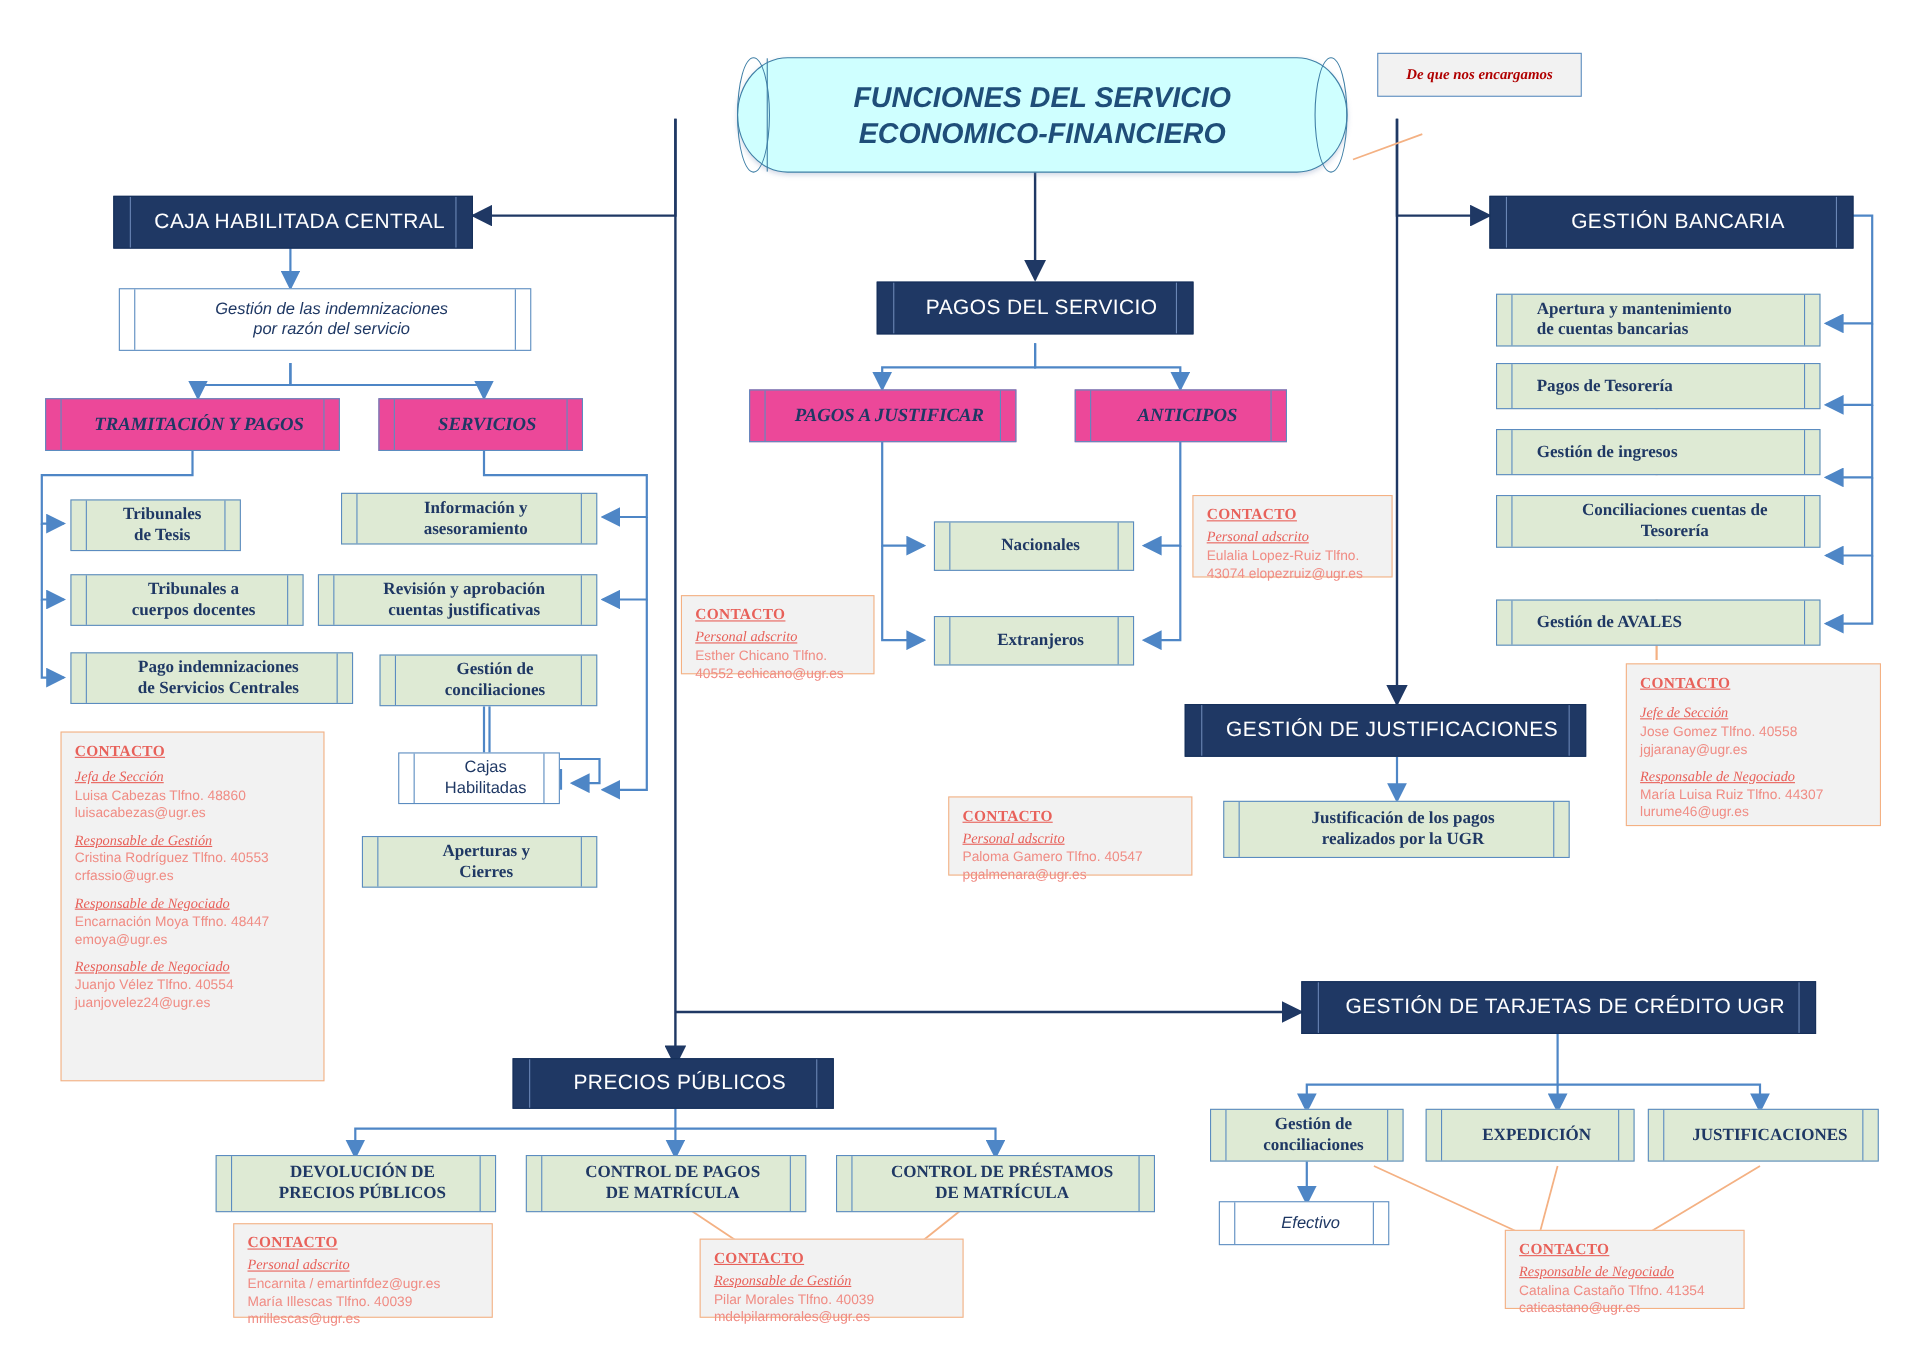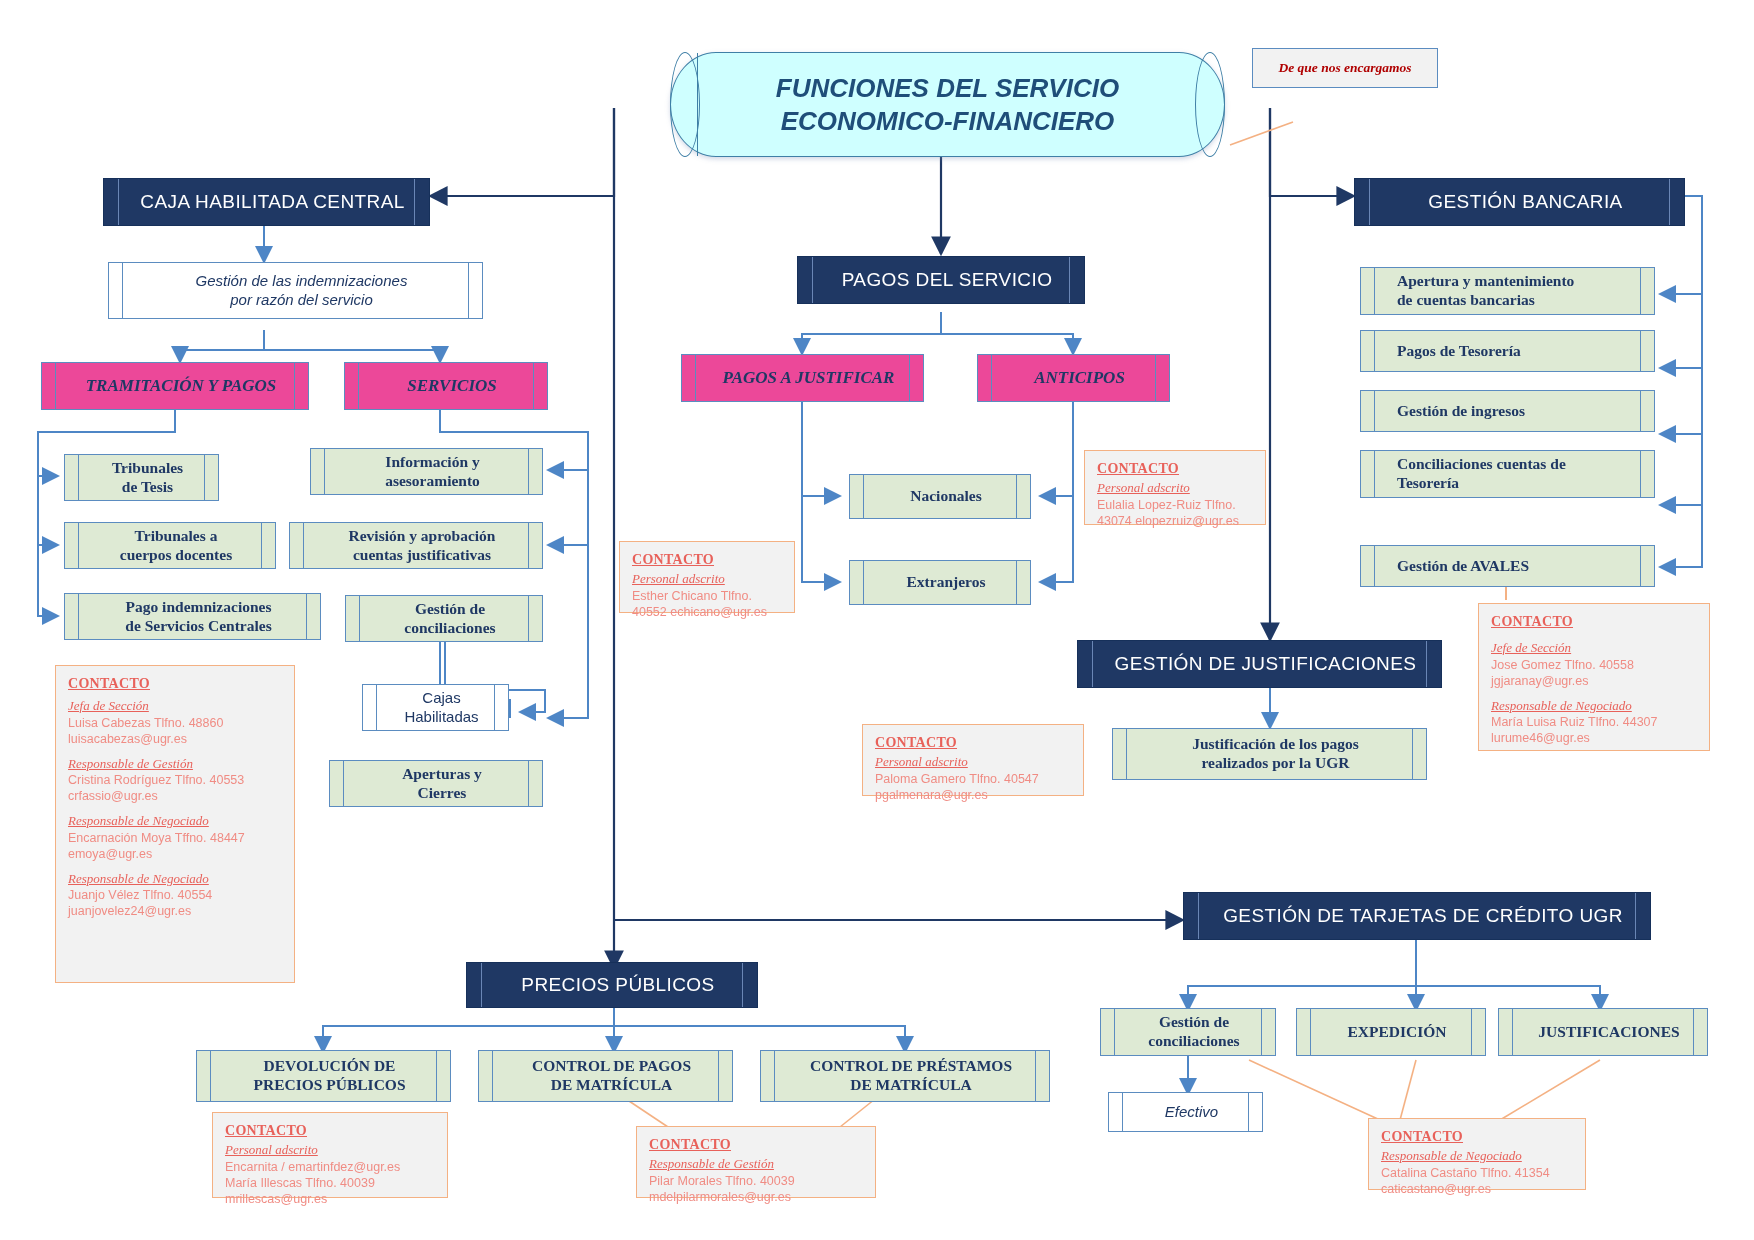--- a/index.html
+++ b/index.html
@@ -201,21 +201,21 @@
 <div class="node wht" style="left:108px;top:262px;width:375px;height:57px;">
   <div class="inner">
     <div>Gestión de las indemnizaciones</div>
     <div>por razón del servicio</div>
   </div>
 </div>
 
 <div class="node lav" style="left:41px;top:362px;width:268px;height:48px;">
   <div class="inner">TRAMITACIÓN Y PAGOS</div>
 </div>
-<div class="node lav" style="left:344px;top:362px;width:204px;height:48px;">
+<div class="node lav" style="left:344px;top:362px;width:186px;height:48px;">
   <div class="inner">SERVICIOS</div>
 </div>
 
 <div class="node grn" style="left:64px;top:454px;width:155px;height:47px;">
   <div class="inner">
     <div>Tribunales</div>
     <div>de Tesis</div>
   </div>
 </div>
 <div class="node grn" style="left:64px;top:522px;width:212px;height:47px;">
@@ -320,21 +320,21 @@
     <div>de cuentas bancarias</div>
   </div>
 </div>
 <div class="node grn" style="left:1360px;top:330px;width:295px;height:42px;">
   <div class="inner" style="text-align:left;padding-left:24px;">Pagos de Tesorería</div>
 </div>
 <div class="node grn" style="left:1360px;top:390px;width:295px;height:42px;">
   <div class="inner" style="text-align:left;padding-left:24px;">Gestión de ingresos</div>
 </div>
 <div class="node grn" style="left:1360px;top:450px;width:295px;height:48px;">
-  <div class="inner" style="text-align:left;padding-left:24px;">
+  <div class="inner" style="text-align:center;padding-left:24px;">
     <div>Conciliaciones cuentas de</div>
     <div>Tesorería</div>
   </div>
 </div>
 <div class="node grn" style="left:1360px;top:545px;width:295px;height:42px;">
   <div class="inner" style="text-align:left;padding-left:24px;">Gestión de AVALES</div>
 </div>
 
 <div class="contact" style="left:1478px;top:603px;width:232px;height:148px;">
   <div class="ttl">CONTACTO</div>

